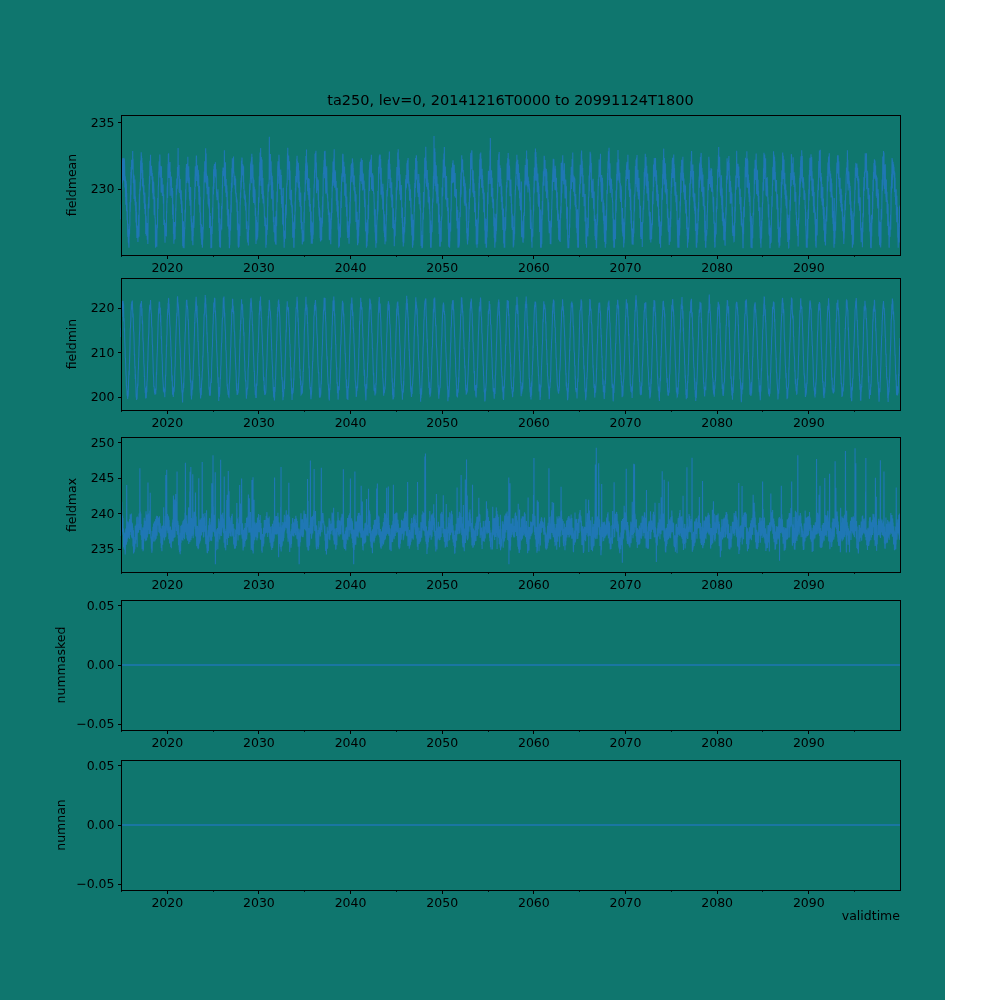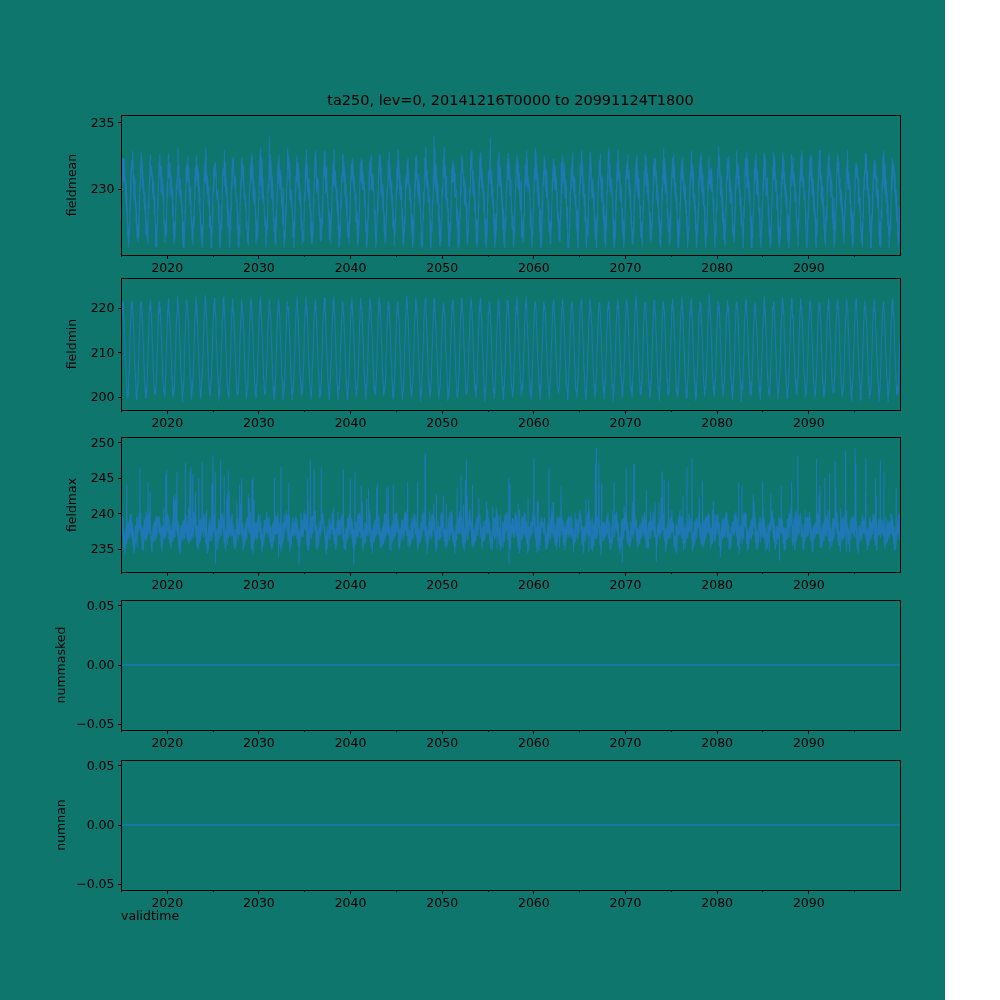--- a/index.html
+++ b/index.html
@@ -5,21 +5,21 @@
   html,body{margin:0;padding:0;background:#ffffff;}
   .figure{
     position:relative;width:929px;height:1000px;background:#0f766e;
     font-family:"DejaVu Sans",sans-serif;color:#000;overflow:hidden;padding-left:16px;
   }
   .fig-title{
     position:absolute;left:121px;width:779px;top:92px;text-align:center;
     font-size:14.5px;color:#000;white-space:nowrap;
   }
   .x-label{
-    position:absolute;left:121px;width:779px;top:908px;text-align:left;
+    position:absolute;left:121px;width:779px;top:908px;text-align:right;
     font-size:12.5px;color:#000;
   }
   .y-label{
     position:absolute;width:200px;height:16px;text-align:center;
     font-size:12.5px;color:#000;transform:rotate(-90deg);line-height:16px;
   }
   svg text{font-family:"DejaVu Sans",sans-serif;font-size:12.5px;fill:#000;}
 </style>
 </head>
 <body>

